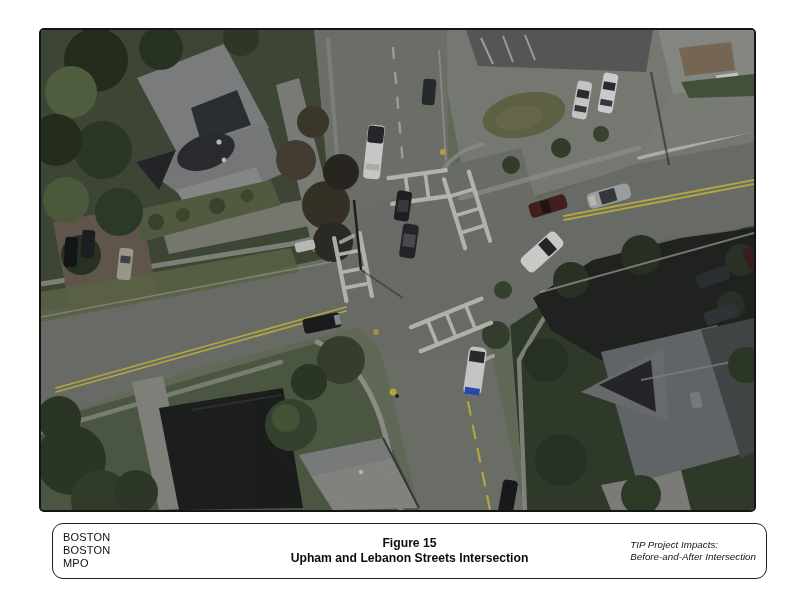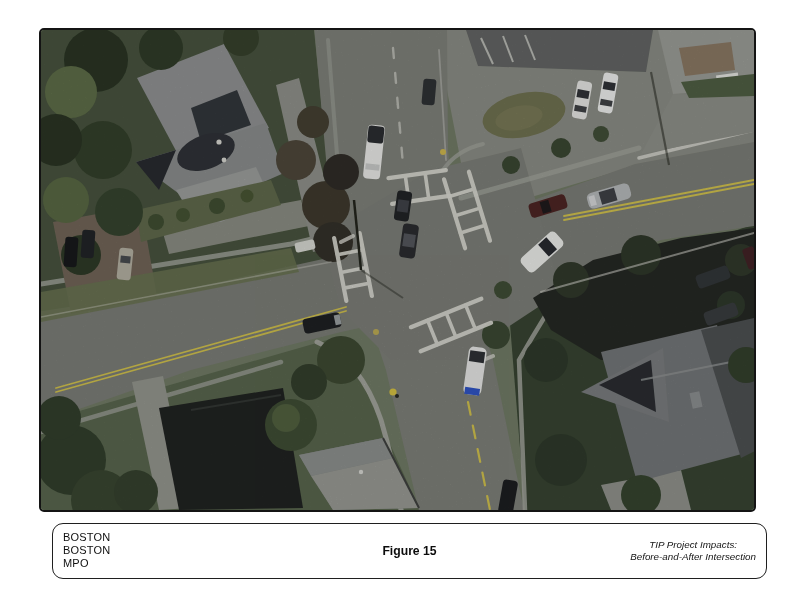--- a/index.html
+++ b/index.html
@@ -7,21 +7,21 @@
         font-family:"Liberation Sans", sans-serif;}
   .photo-frame{position:absolute;left:39px;top:28px;width:713px;height:480px;
         border:2px solid #141414;border-radius:5px;overflow:hidden;background:#7a7c75;}
   .photo-frame svg{display:block;width:713px;height:480px;}
   .footer-box{position:absolute;left:38px;top:523px;width:715px;height:56px;
         border:1.4px solid #1f1f1f;border-radius:11px;background:#ffffff;box-sizing:border-box;margin-left:14px;}
   .org-block{position:absolute;left:10px;top:7px;font-size:11px;line-height:12.8px;color:#101010;letter-spacing:.2px;}
   .title-block{position:absolute;left:0;right:0;top:50%;transform:translateY(-50%);
         text-align:center;font-weight:bold;font-size:12.2px;line-height:14.6px;color:#0c0c0c;}
   .note-block{position:absolute;right:10px;top:50%;transform:translateY(-50%);
-        font-style:italic;font-size:9.8px;line-height:11.8px;color:#141414;text-align:center;}
+        font-style:italic;font-size:9.8px;line-height:11.8px;color:#141414;text-align:left;}
 </style>
 </head>
 <body>
 
 <div class="page">
 
   <div class="photo-frame">
     <svg viewBox="0 0 713 480" xmlns="http://www.w3.org/2000/svg">
       <defs>
         <filter id="grain" x="0" y="0" width="100%" height="100%">
@@ -290,20 +290,21 @@
   </div>
 
   <div class="footer-box">
     <div class="org-block">
       <div>BOSTON</div>
       <div>BOSTON</div>
       <div>MPO</div>
     </div>
     <div class="title-block">
       <div>Figure 15</div>
+      <div>Upham and Lebanon Streets Intersection</div>
     </div>
     <div class="note-block">
       <div>TIP Project Impacts:</div>
       <div>Before-and-After Intersection</div>
     </div>
   </div>
 
 </div>
 
 </body></html>

